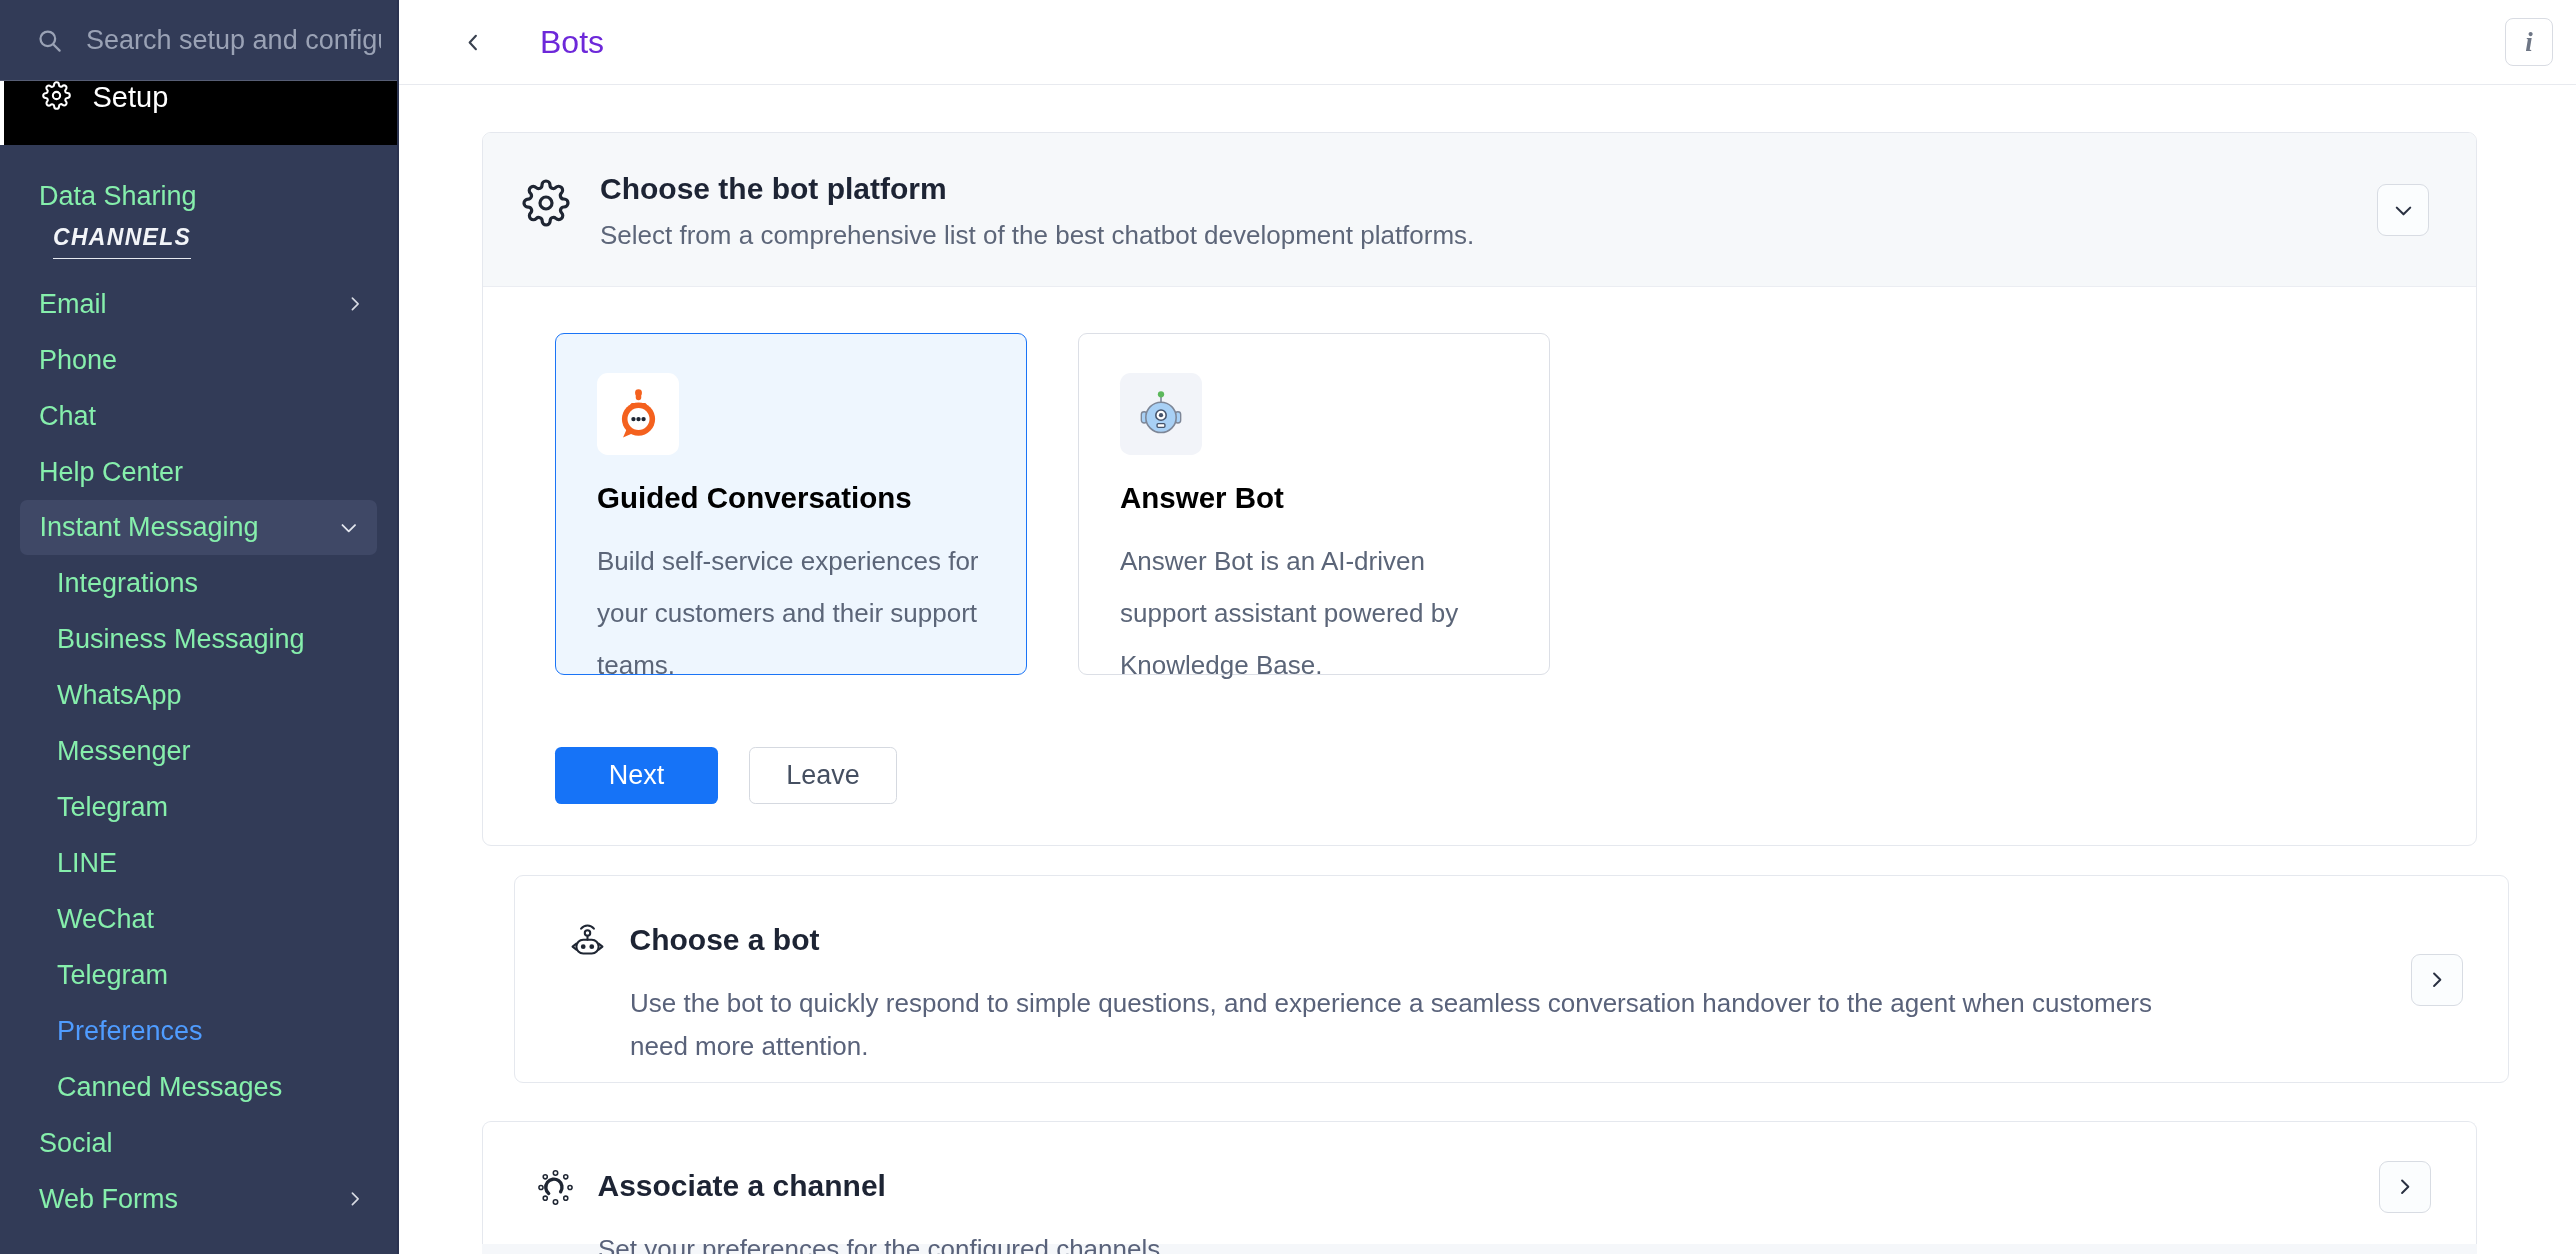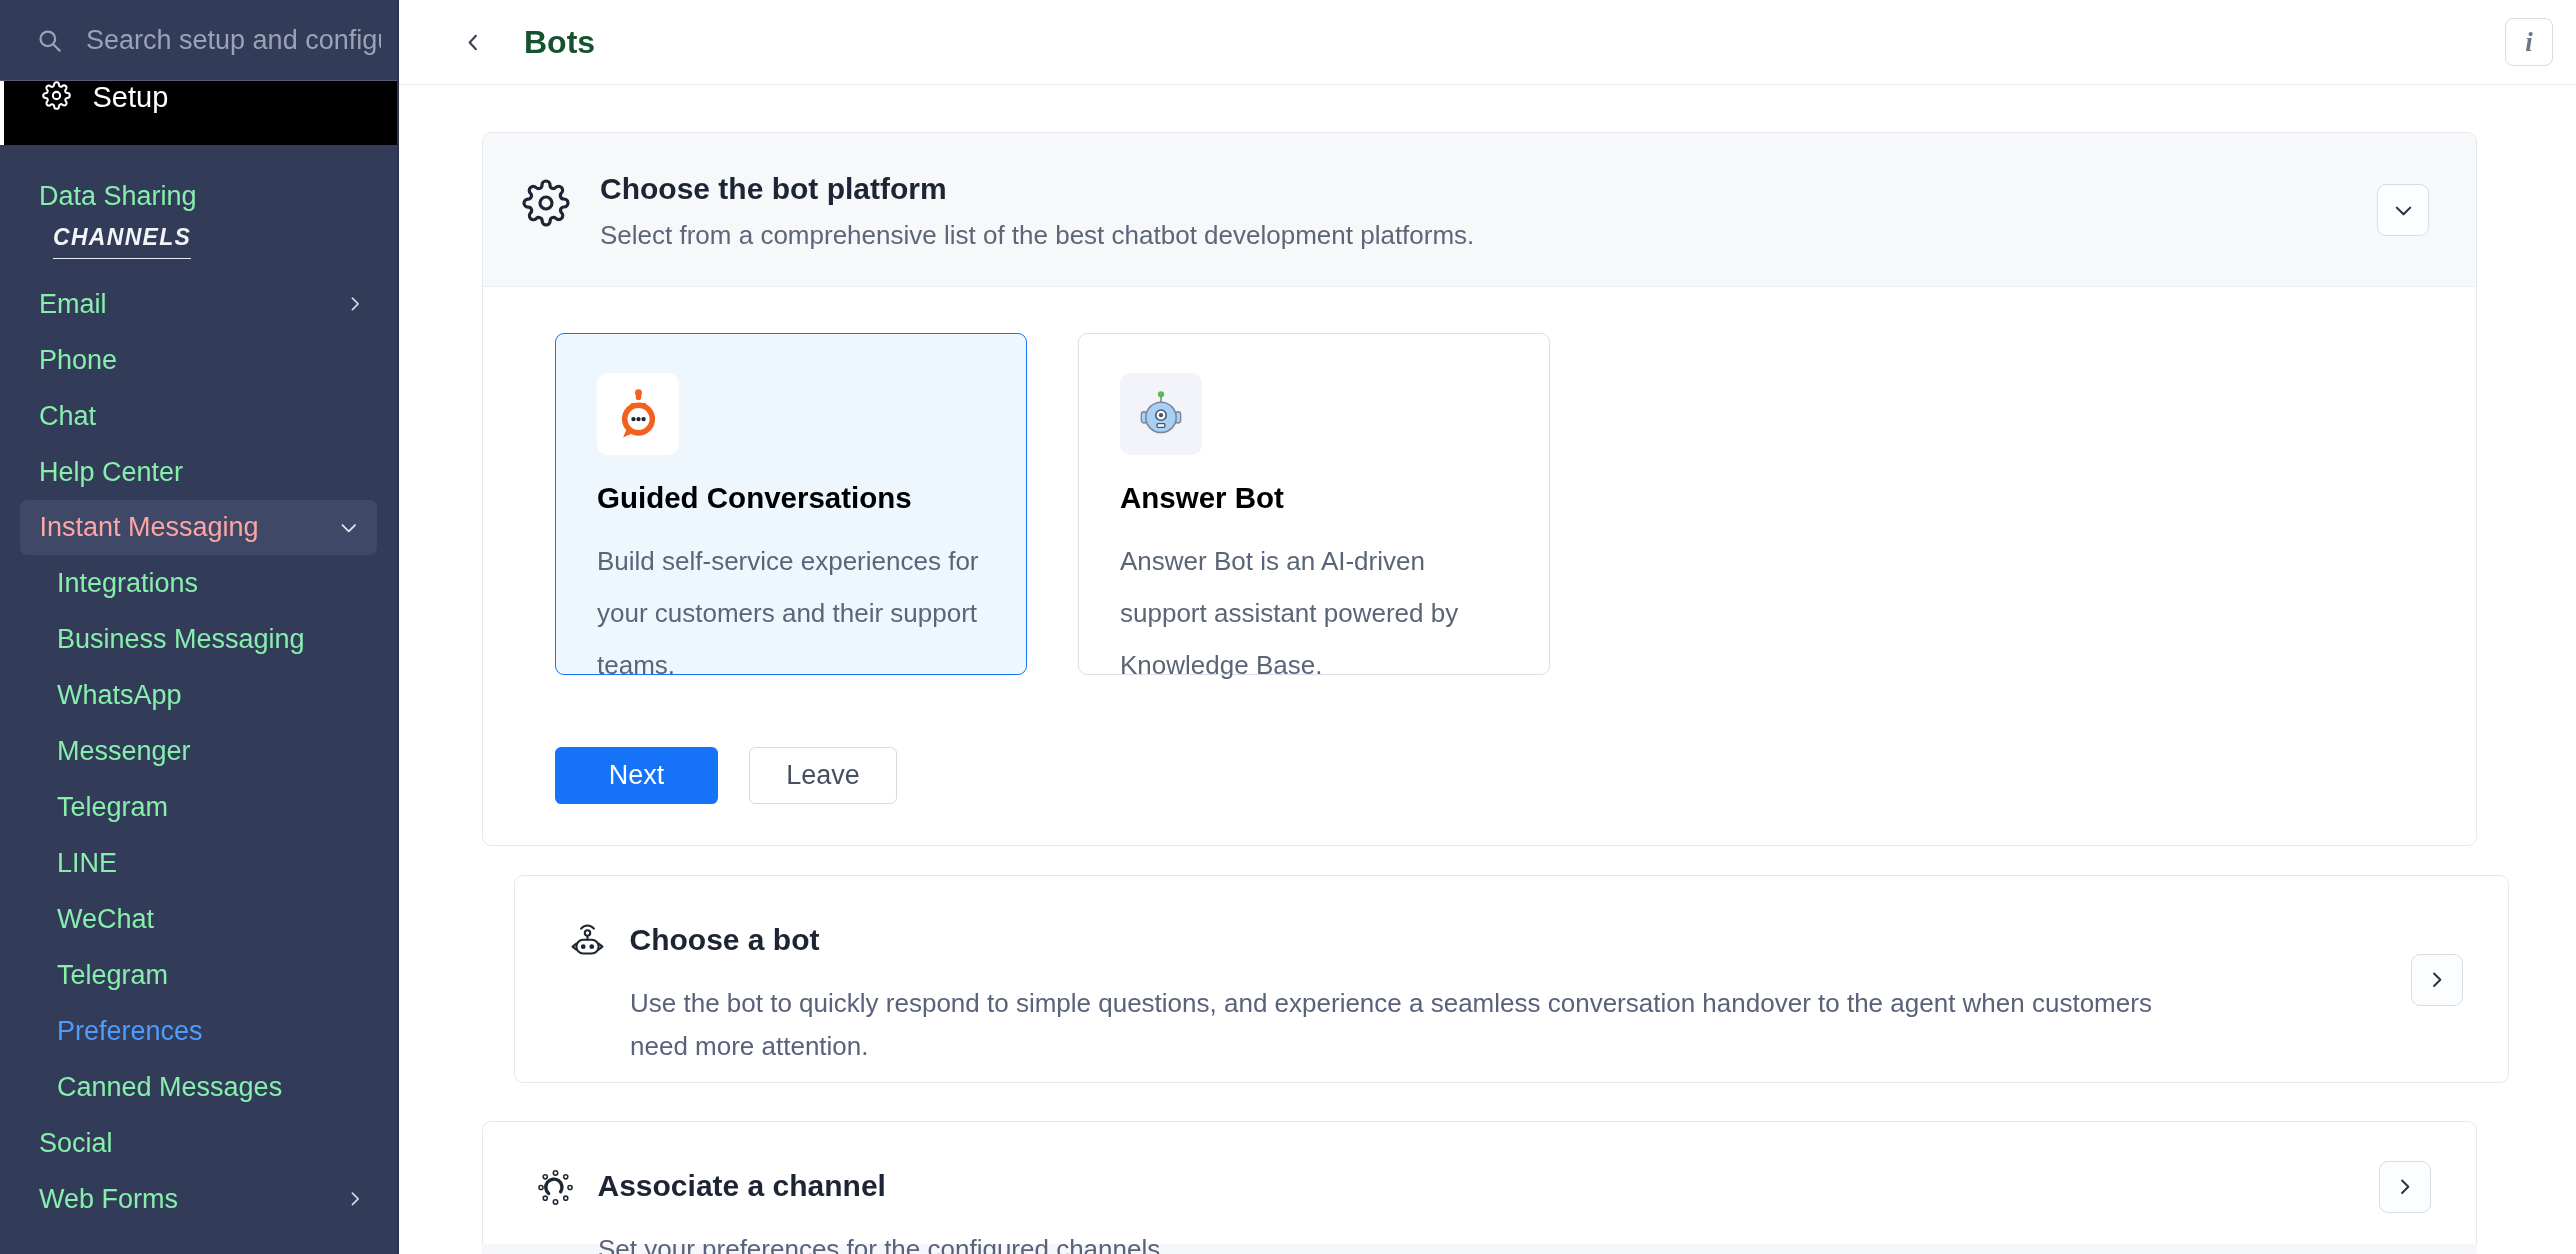--- a/index.html
+++ b/index.html
@@ -42,32 +42,32 @@
   .section-label {
     height:52px; display:flex; align-items:flex-start; padding-left:53px;font-style:italic;
   }
   .section-label span {
     font-size:23px; font-weight:bold; letter-spacing:1.3px; color:#f2f4f8;
     border-bottom:1.8px solid #e6e9f0; padding-bottom:7.2px;
   }
   .im-row {
     margin:0 19.7px; height:55px; background:#3f4866; border-radius:7.2px;
     display:flex; align-items:center; padding:0 18px 0 19.7px;
-    font-size:27px; color:#fca5a5; cursor:pointer;
+    font-size:27px; color:#86efac; cursor:pointer;
   }
   .sub-item { padding-left:57px; }
   .sub-item.active { color:#4f9cff; font-weight:normal; }
 
   
   .main { flex:1; display:flex; flex-direction:column; position:relative; background:#ffffff; }
   .topbar {
     height:85px; border-bottom:0.9px solid #e8eaef; display:flex; align-items:center;
     padding-left:63px; position:relative; flex:0 0 85px;
   }
-  .page-title { font-size:32px; font-weight:700; color:#14532d; margin-left:39px; }
+  .page-title { font-size:32px; font-weight:400; color:#6d28d9; margin-left:55px; }
   .back-btn { display:flex; align-items:center; cursor:pointer; }
   .info-btn {
     position:absolute; right:23px; top:18px; width:48px; height:48px;
     border:0.9px solid #d9dce3; border-radius:8px; background:#ffffff;
     display:flex; align-items:center; justify-content:center; cursor:pointer;
     font-family:"Liberation Serif", serif; font-style:italic; font-weight:600;
     font-size:27px; color:#6e7685;
   }
 
   .content { padding:47px 0 0 83px; }

